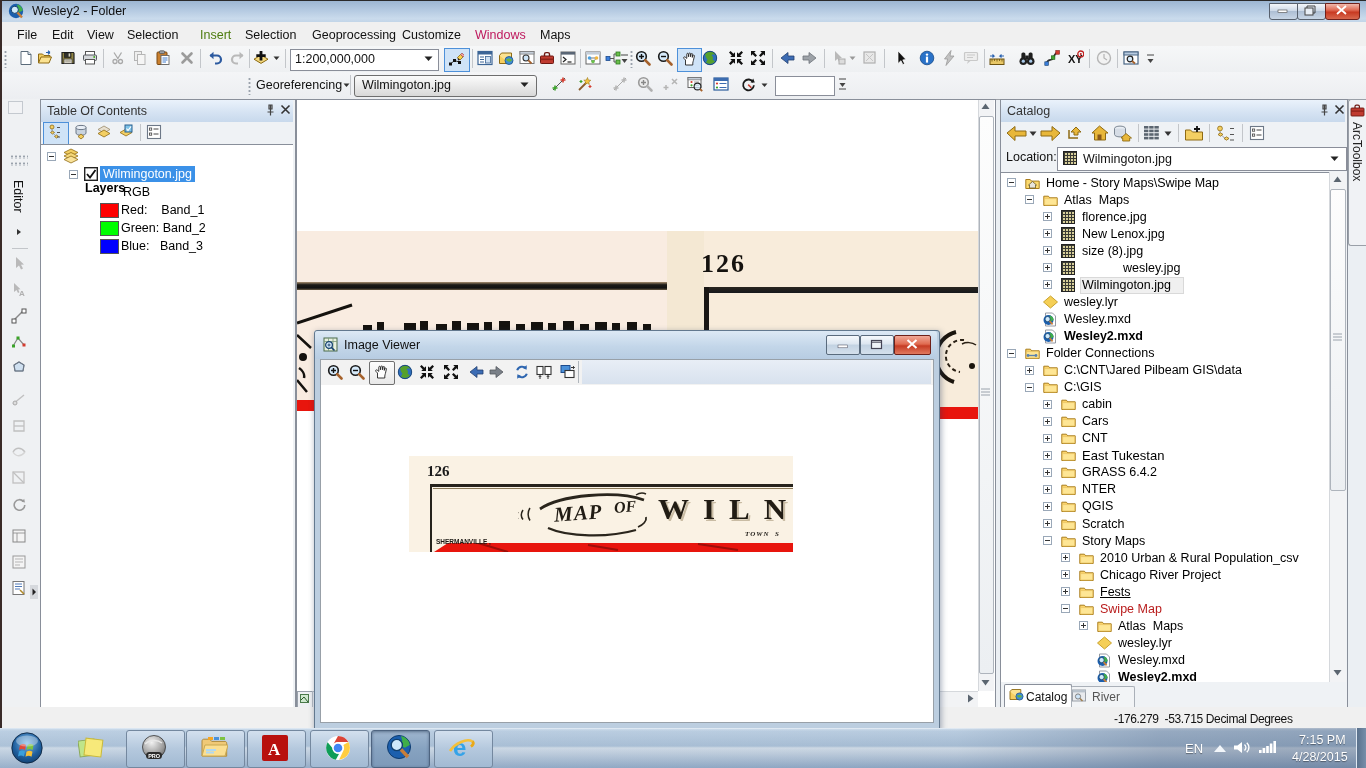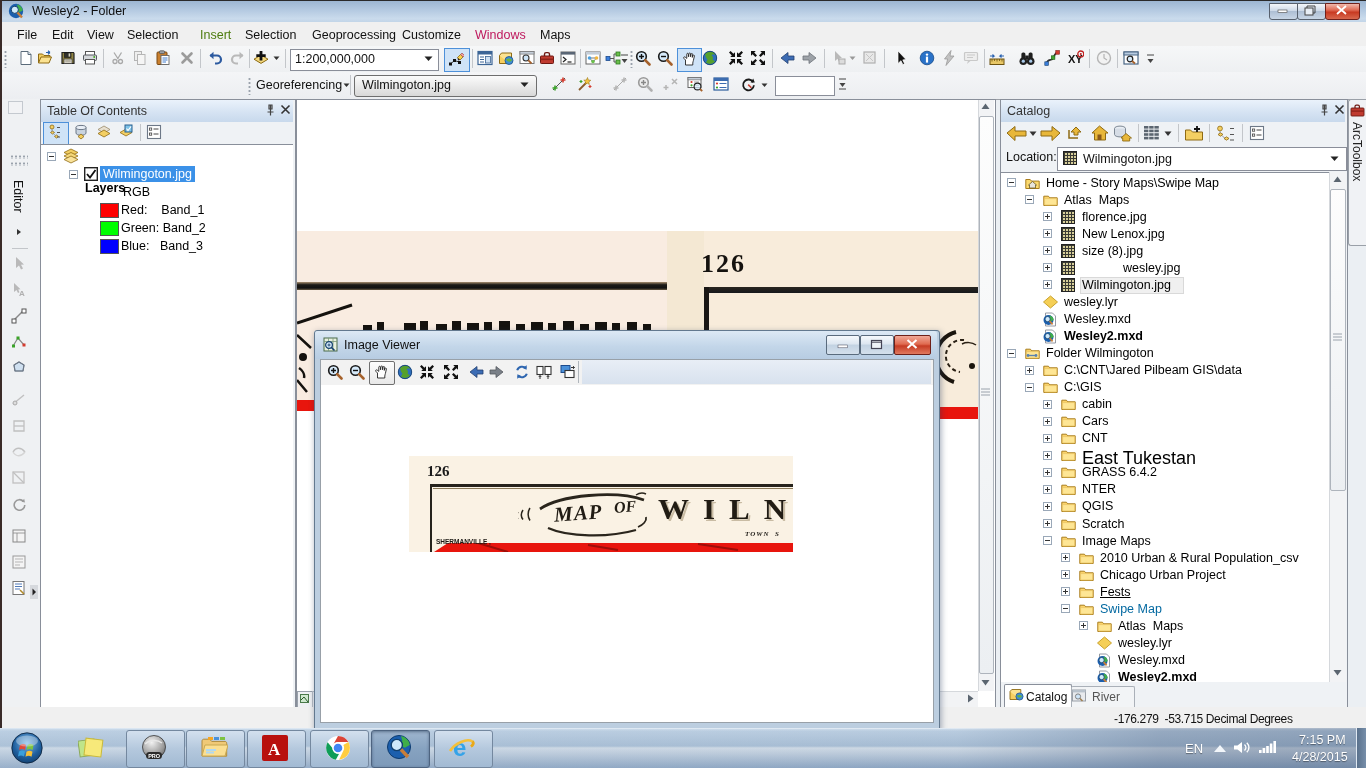--- a/index.html
+++ b/index.html
@@ -821,21 +821,21 @@
     <rect x="0.5" y="0.5" width="8" height="8" fill="#fff" stroke="#9aa8b8"></rect>
     <path d="M2 4.5h5" stroke="#333" stroke-width="1"></path>
   </svg>
 <svg style="position:absolute;left:1025px;top:346px;z-index:0" width="15" height="14" viewBox="0 0 15 14">
     <path d="M0.8 12.5 0.8 3.2h4.6l1.3 1.6h7.5v7.7z" fill="#fcd36a" stroke="#a97d1d" stroke-width="1"></path>
     <path d="M1.6 12 1.6 5.6h12v6.4z" fill="#fee695" stroke="#e8c464" stroke-width="0.8"></path>
     <path d="M3 9.5h8" stroke="#5b83b0" stroke-width="1.4"></path>
     <circle cx="3" cy="9.5" r="1.4" fill="#5b83b0"></circle>
     <circle cx="11" cy="9.5" r="1.4" fill="#5b83b0"></circle>
   </svg>
-<div style="position:absolute;left:1046px;top:346px;white-space:pre;font-size:12.5px;color:#000;">Folder Wilmingoton</div>
+<div style="position:absolute;left:1046px;top:346px;white-space:pre;font-size:12.5px;color:#000;">Folder Connections</div>
 <svg style="position:absolute;left:1025px;top:366px;z-index:0" width="9" height="9" viewBox="0 0 9 9">
     <rect x="0.5" y="0.5" width="8" height="8" fill="#fff" stroke="#9aa8b8"></rect>
     <path d="M2 4.5h5" stroke="#333" stroke-width="1"></path>
     <path d="M4.5 2v5" stroke="#333" stroke-width="1"></path>
   </svg>
 <svg style="position:absolute;left:1043px;top:363px;z-index:0" width="15" height="14" viewBox="0 0 15 14">
     <path d="M0.8 12.5 0.8 3.2h4.6l1.3 1.6h7.5v7.7z" fill="#fcd36a" stroke="#a97d1d" stroke-width="1"></path>
     <path d="M1.6 12 1.6 5.6h12v6.4z" fill="#fee695" stroke="#e8c464" stroke-width="0.8"></path>
   </svg>
 <div style="position:absolute;left:1064px;top:363px;white-space:pre;font-size:12.5px;color:#000;">C:\CNT\Jared Pilbeam GIS\data</div>
@@ -880,21 +880,21 @@
 <div style="position:absolute;left:1082px;top:431px;white-space:pre;font-size:12.5px;color:#000;">CNT</div>
 <svg style="position:absolute;left:1043px;top:451px;z-index:0" width="9" height="9" viewBox="0 0 9 9">
     <rect x="0.5" y="0.5" width="8" height="8" fill="#fff" stroke="#9aa8b8"></rect>
     <path d="M2 4.5h5" stroke="#333" stroke-width="1"></path>
     <path d="M4.5 2v5" stroke="#333" stroke-width="1"></path>
   </svg>
 <svg style="position:absolute;left:1061px;top:448px;z-index:0" width="15" height="14" viewBox="0 0 15 14">
     <path d="M0.8 12.5 0.8 3.2h4.6l1.3 1.6h7.5v7.7z" fill="#fcd36a" stroke="#a97d1d" stroke-width="1"></path>
     <path d="M1.6 12 1.6 5.6h12v6.4z" fill="#fee695" stroke="#e8c464" stroke-width="0.8"></path>
   </svg>
-<div style="position:absolute;left:1082px;top:448px;white-space:pre;font-size:18px;color:#000;">East Tukestan</div>
+<div style="position:absolute;left:1082px;top:448px;white-space:pre;font-size:13px;color:#000;">East Tukestan</div>
 <svg style="position:absolute;left:1043px;top:468px;z-index:0" width="9" height="9" viewBox="0 0 9 9">
     <rect x="0.5" y="0.5" width="8" height="8" fill="#fff" stroke="#9aa8b8"></rect>
     <path d="M2 4.5h5" stroke="#333" stroke-width="1"></path>
     <path d="M4.5 2v5" stroke="#333" stroke-width="1"></path>
   </svg>
 <svg style="position:absolute;left:1061px;top:465px;z-index:0" width="15" height="14" viewBox="0 0 15 14">
     <path d="M0.8 12.5 0.8 3.2h4.6l1.3 1.6h7.5v7.7z" fill="#fcd36a" stroke="#a97d1d" stroke-width="1"></path>
     <path d="M1.6 12 1.6 5.6h12v6.4z" fill="#fee695" stroke="#e8c464" stroke-width="0.8"></path>
   </svg>
 <div style="position:absolute;left:1082px;top:465px;white-space:pre;font-size:12.5px;color:#000;">GRASS 6.4.2</div>
@@ -929,60 +929,60 @@
   </svg>
 <div style="position:absolute;left:1082px;top:517px;white-space:pre;font-size:12.5px;color:#000;">Scratch</div>
 <svg style="position:absolute;left:1043px;top:536px;z-index:0" width="9" height="9" viewBox="0 0 9 9">
     <rect x="0.5" y="0.5" width="8" height="8" fill="#fff" stroke="#9aa8b8"></rect>
     <path d="M2 4.5h5" stroke="#333" stroke-width="1"></path>
   </svg>
 <svg style="position:absolute;left:1061px;top:534px;z-index:0" width="15" height="14" viewBox="0 0 15 14">
     <path d="M0.8 12.5 0.8 3.2h4.6l1.3 1.6h7.5v7.7z" fill="#fcd36a" stroke="#a97d1d" stroke-width="1"></path>
     <path d="M1.6 12 1.6 5.6h12v6.4z" fill="#fee695" stroke="#e8c464" stroke-width="0.8"></path>
   </svg>
-<div style="position:absolute;left:1082px;top:534px;white-space:pre;font-size:12.5px;color:#000;">Image Maps</div>
+<div style="position:absolute;left:1082px;top:534px;white-space:pre;font-size:12.5px;color:#000;">Story Maps</div>
 <svg style="position:absolute;left:1061px;top:553px;z-index:0" width="9" height="9" viewBox="0 0 9 9">
     <rect x="0.5" y="0.5" width="8" height="8" fill="#fff" stroke="#9aa8b8"></rect>
     <path d="M2 4.5h5" stroke="#333" stroke-width="1"></path>
     <path d="M4.5 2v5" stroke="#333" stroke-width="1"></path>
   </svg>
 <svg style="position:absolute;left:1079px;top:551px;z-index:0" width="15" height="14" viewBox="0 0 15 14">
     <path d="M0.8 12.5 0.8 3.2h4.6l1.3 1.6h7.5v7.7z" fill="#fcd36a" stroke="#a97d1d" stroke-width="1"></path>
     <path d="M1.6 12 1.6 5.6h12v6.4z" fill="#fee695" stroke="#e8c464" stroke-width="0.8"></path>
   </svg>
 <div style="position:absolute;left:1100px;top:551px;white-space:pre;font-size:12.5px;color:#000;">2010 Urban &amp; Rural Population_csv</div>
 <svg style="position:absolute;left:1061px;top:570px;z-index:0" width="9" height="9" viewBox="0 0 9 9">
     <rect x="0.5" y="0.5" width="8" height="8" fill="#fff" stroke="#9aa8b8"></rect>
     <path d="M2 4.5h5" stroke="#333" stroke-width="1"></path>
     <path d="M4.5 2v5" stroke="#333" stroke-width="1"></path>
   </svg>
 <svg style="position:absolute;left:1079px;top:568px;z-index:0" width="15" height="14" viewBox="0 0 15 14">
     <path d="M0.8 12.5 0.8 3.2h4.6l1.3 1.6h7.5v7.7z" fill="#fcd36a" stroke="#a97d1d" stroke-width="1"></path>
     <path d="M1.6 12 1.6 5.6h12v6.4z" fill="#fee695" stroke="#e8c464" stroke-width="0.8"></path>
   </svg>
-<div style="position:absolute;left:1100px;top:568px;white-space:pre;font-size:12.5px;color:#000;">Chicago Urban Project</div>
+<div style="position:absolute;left:1100px;top:568px;white-space:pre;font-size:12.5px;color:#000;">Chicago River Project</div>
 <svg style="position:absolute;left:1061px;top:587px;z-index:0" width="9" height="9" viewBox="0 0 9 9">
     <rect x="0.5" y="0.5" width="8" height="8" fill="#fff" stroke="#9aa8b8"></rect>
     <path d="M2 4.5h5" stroke="#333" stroke-width="1"></path>
     <path d="M4.5 2v5" stroke="#333" stroke-width="1"></path>
   </svg>
 <svg style="position:absolute;left:1079px;top:585px;z-index:0" width="15" height="14" viewBox="0 0 15 14">
     <path d="M0.8 12.5 0.8 3.2h4.6l1.3 1.6h7.5v7.7z" fill="#fcd36a" stroke="#a97d1d" stroke-width="1"></path>
     <path d="M1.6 12 1.6 5.6h12v6.4z" fill="#fee695" stroke="#e8c464" stroke-width="0.8"></path>
   </svg>
 <div style="position:absolute;left:1100px;top:585px;white-space:pre;font-size:12.5px;color:#000;text-decoration:underline;">Fests</div>
 <svg style="position:absolute;left:1061px;top:604px;z-index:0" width="9" height="9" viewBox="0 0 9 9">
     <rect x="0.5" y="0.5" width="8" height="8" fill="#fff" stroke="#9aa8b8"></rect>
     <path d="M2 4.5h5" stroke="#333" stroke-width="1"></path>
   </svg>
 <svg style="position:absolute;left:1079px;top:602px;z-index:0" width="15" height="14" viewBox="0 0 15 14">
     <path d="M0.8 12.5 0.8 3.2h4.6l1.3 1.6h7.5v7.7z" fill="#fcd36a" stroke="#a97d1d" stroke-width="1"></path>
     <path d="M1.6 12 1.6 5.6h12v6.4z" fill="#fee695" stroke="#e8c464" stroke-width="0.8"></path>
   </svg>
-<div style="position:absolute;left:1100px;top:602px;white-space:pre;font-size:12.5px;color:#0369a1;">Swipe Map</div>
+<div style="position:absolute;left:1100px;top:602px;white-space:pre;font-size:12.5px;color:#b91c1c;">Swipe Map</div>
 <svg style="position:absolute;left:1079px;top:621px;z-index:0" width="9" height="9" viewBox="0 0 9 9">
     <rect x="0.5" y="0.5" width="8" height="8" fill="#fff" stroke="#9aa8b8"></rect>
     <path d="M2 4.5h5" stroke="#333" stroke-width="1"></path>
     <path d="M4.5 2v5" stroke="#333" stroke-width="1"></path>
   </svg>
 <svg style="position:absolute;left:1097px;top:619px;z-index:0" width="15" height="14" viewBox="0 0 15 14">
     <path d="M0.8 12.5 0.8 3.2h4.6l1.3 1.6h7.5v7.7z" fill="#fcd36a" stroke="#a97d1d" stroke-width="1"></path>
     <path d="M1.6 12 1.6 5.6h12v6.4z" fill="#fee695" stroke="#e8c464" stroke-width="0.8"></path>
   </svg>
 <div style="position:absolute;left:1118px;top:619px;white-space:pre;font-size:12.5px;color:#000;">Atlas  Maps</div>

